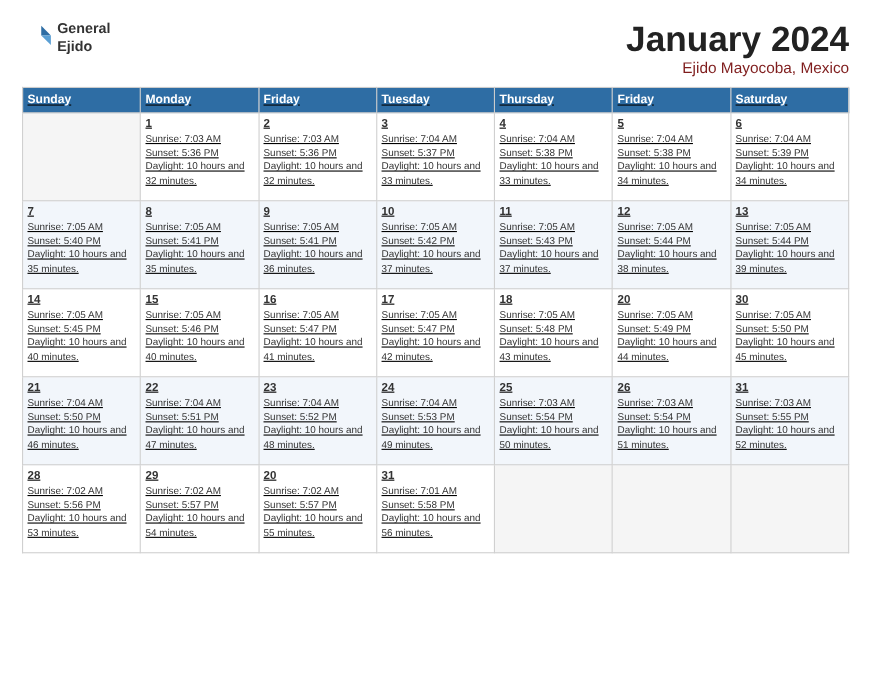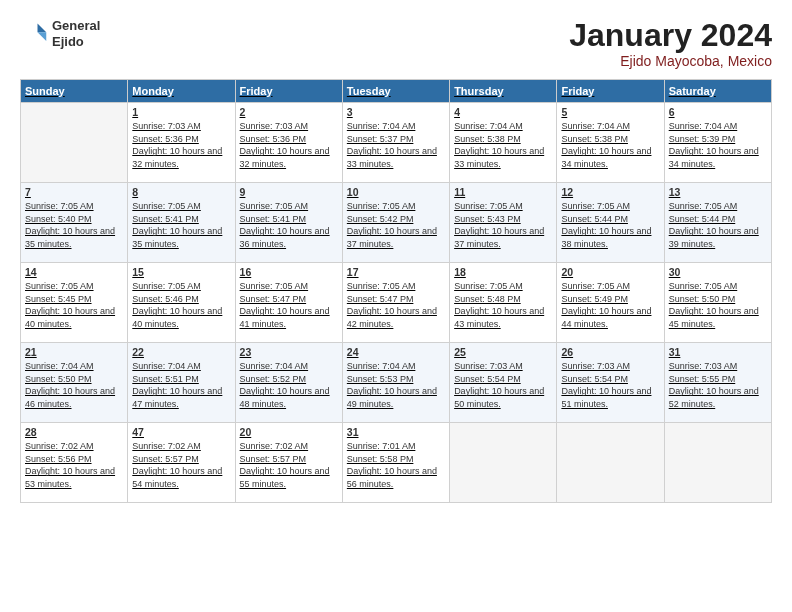--- a/index.html
+++ b/index.html
@@ -250,21 +250,21 @@
             <span class="day-number">31</span>
             <div class="cell-text">Sunrise: 7:03 AM<br>Sunset: 5:55 PM<br>Daylight: 10 hours and 52 minutes.</div>
           </td>
         </tr>
         <tr>
           <td>
             <span class="day-number">28</span>
             <div class="cell-text">Sunrise: 7:02 AM<br>Sunset: 5:56 PM<br>Daylight: 10 hours and 53 minutes.</div>
           </td>
           <td>
-            <span class="day-number">47</span>
+            <span class="day-number">29</span>
             <div class="cell-text">Sunrise: 7:02 AM<br>Sunset: 5:57 PM<br>Daylight: 10 hours and 54 minutes.</div>
           </td>
           <td>
             <span class="day-number">20</span>
             <div class="cell-text">Sunrise: 7:02 AM<br>Sunset: 5:57 PM<br>Daylight: 10 hours and 55 minutes.</div>
           </td>
           <td>
             <span class="day-number">31</span>
             <div class="cell-text">Sunrise: 7:01 AM<br>Sunset: 5:58 PM<br>Daylight: 10 hours and 56 minutes.</div>
           </td>

